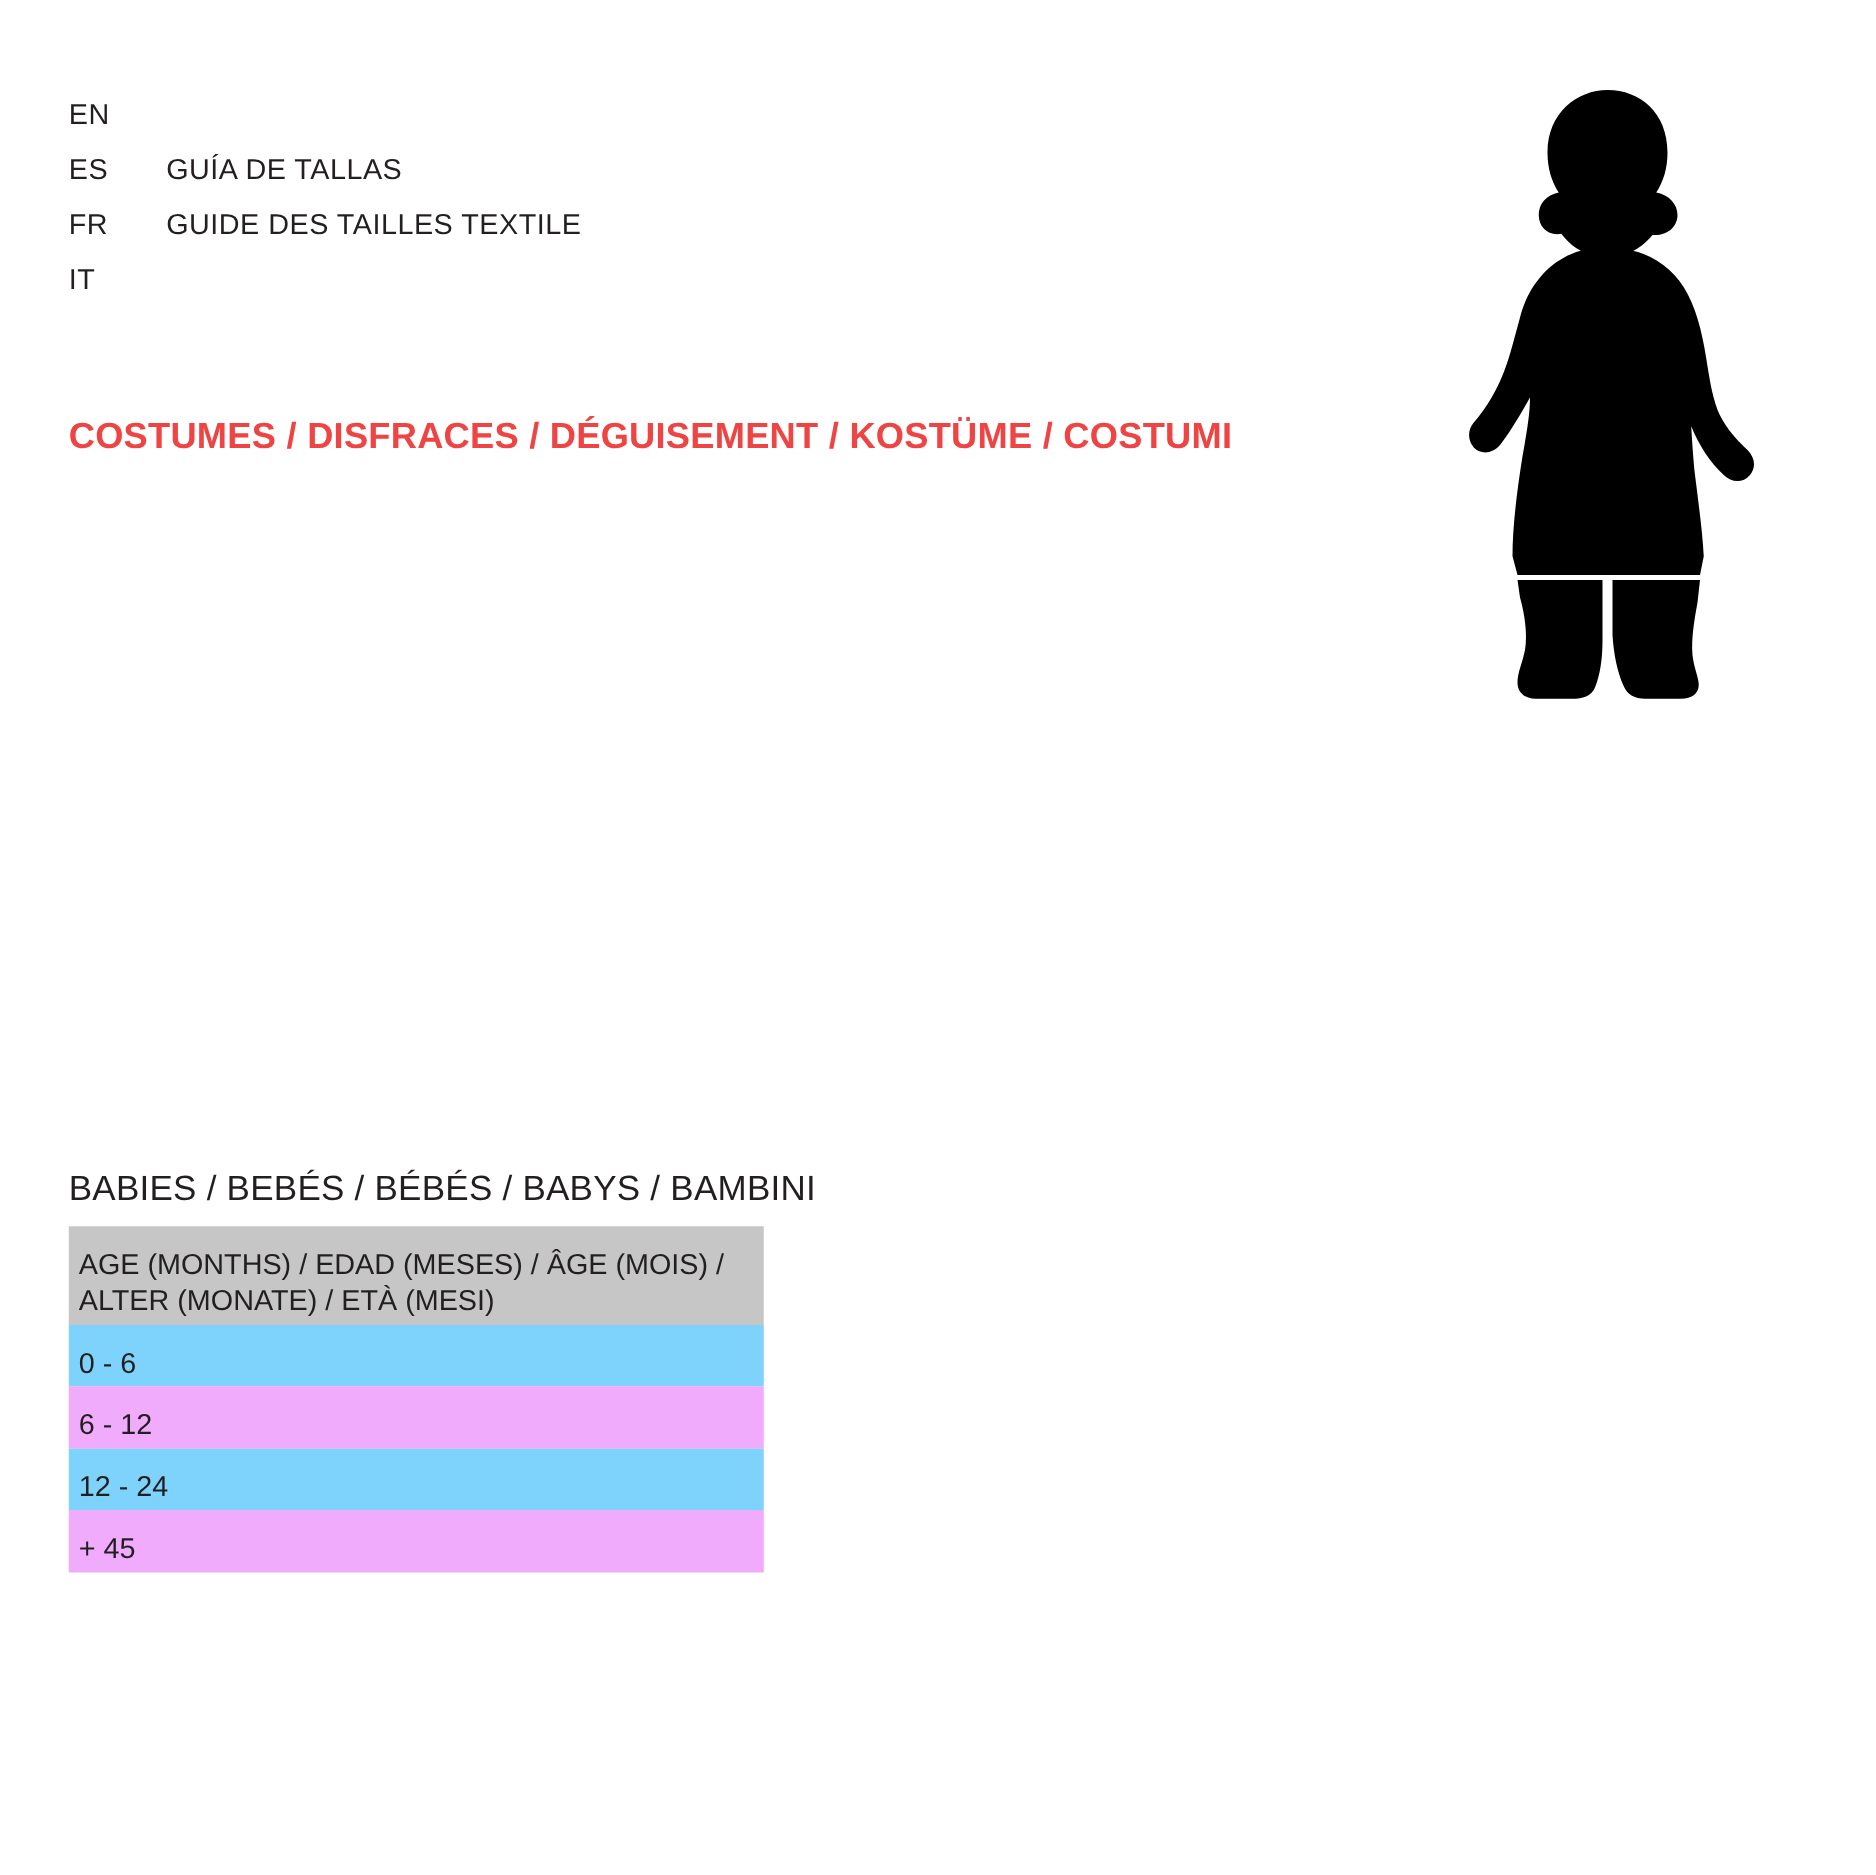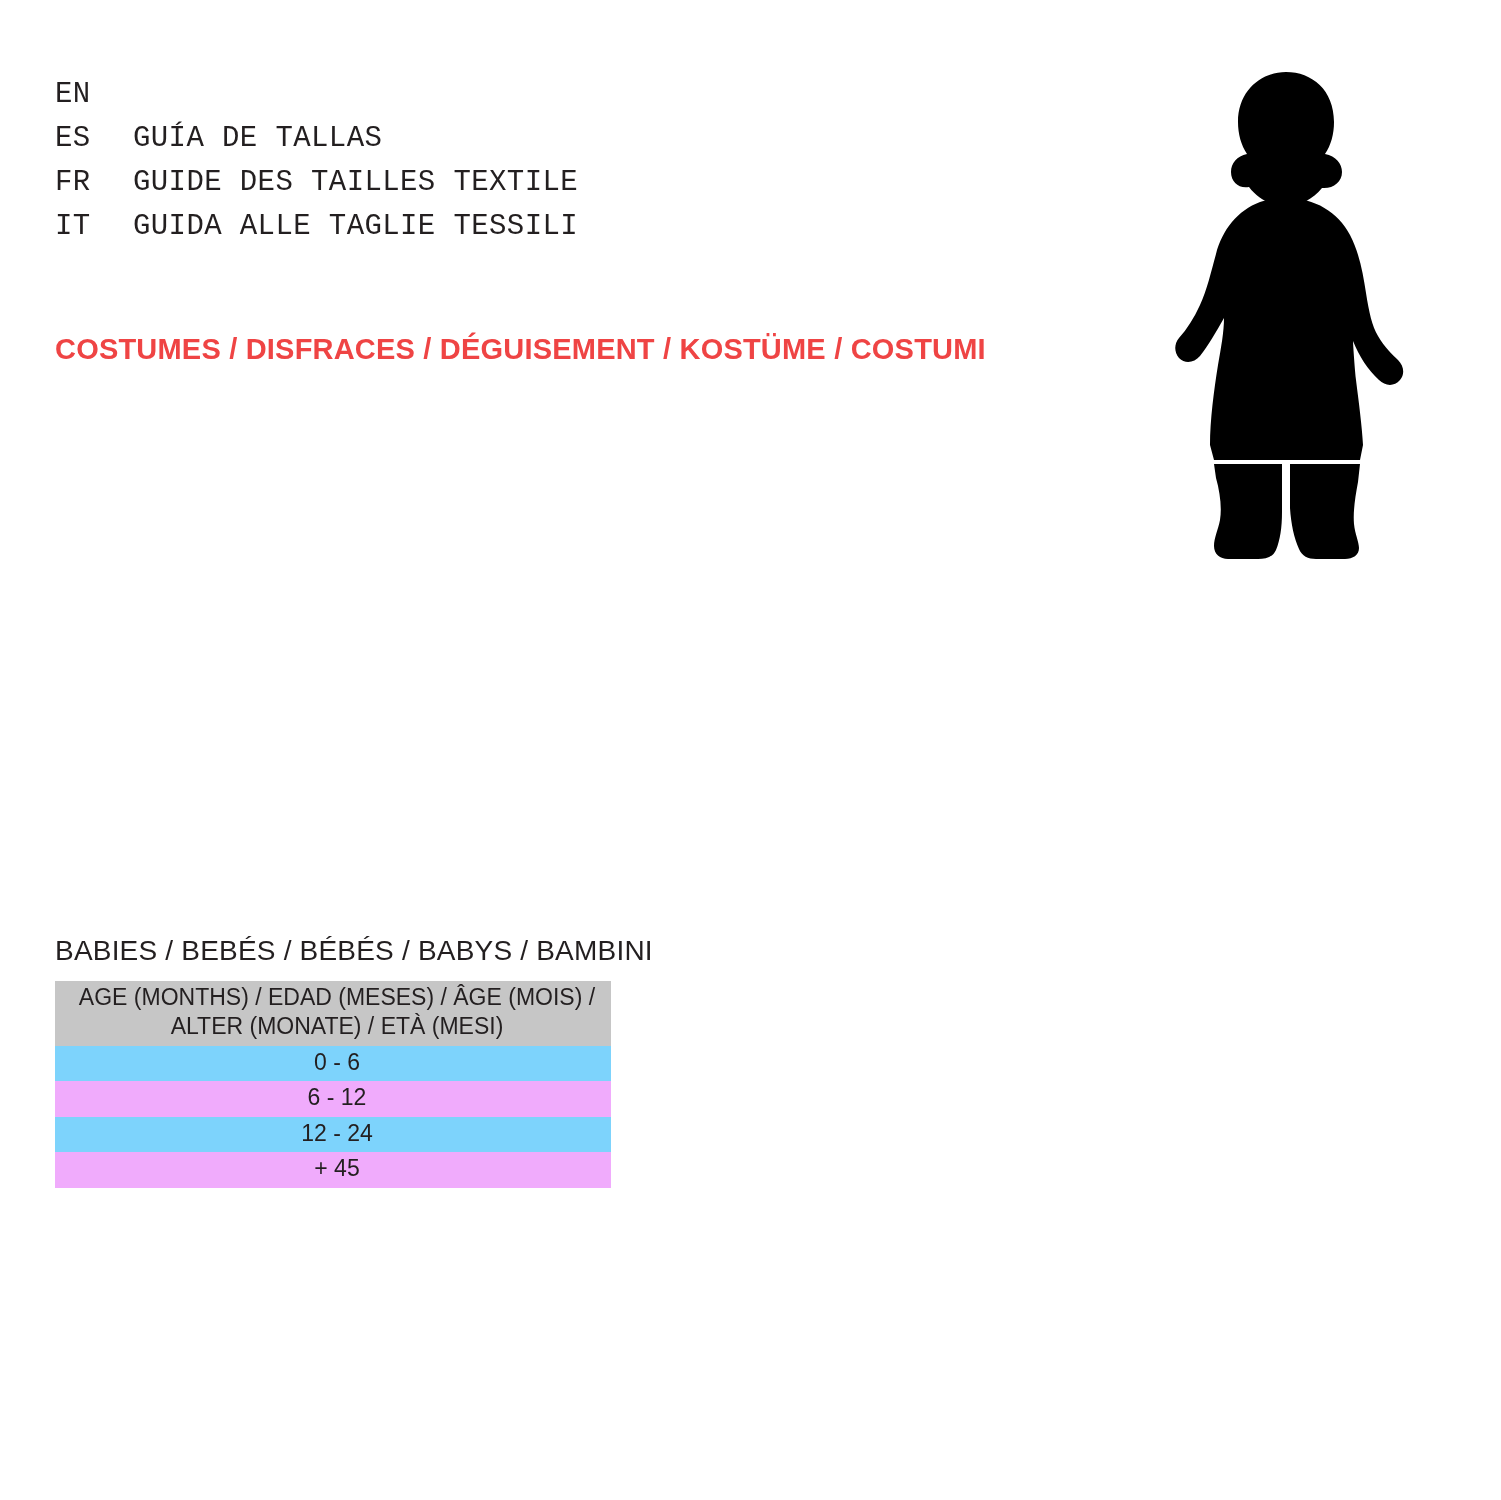--- a/index.html
+++ b/index.html
@@ -20,24 +20,23 @@
   .lang-block {
     position: absolute;
     left: 55px;
     top: 78px;
     width: 1000px;
   }
   .lang-row {
     display: flex;
     align-items: baseline;
     height: 44px;
-    font-size: 29px;
+    font-size: 23px;
     letter-spacing: 0.4px;
     color: #231f20;
-    font-family: Liberation Mono, monospace;
   }
   .lang-code {
     width: 78px;
     flex: 0 0 78px;
   }
   .lang-text {
     flex: 1 1 auto;
   }
 
   .costumes-line {
@@ -79,25 +78,25 @@
     margin-bottom: 14px;
     white-space: nowrap;
   }
   .size-table {
     width: 556px;
     border-collapse: collapse;
     table-layout: fixed;
   }
   .size-table th,
   .size-table td {
-    text-align: center;
+    text-align: left;
     font-size: 23px;
     font-weight: normal;
     color: #231f20;
-    padding: 2px 0 4px 8px;
+    padding: 16px 0 4px 8px;
     line-height: 1.28;
   }
   .size-table th {
     background: #c6c6c6;
   }
   .size-table tr.odd td {
     background: #7dd3fc;
   }
   .size-table tr.even td {
     background: #f0abfc;
@@ -113,21 +112,20 @@
   <div class="lang-row">
     <span class="lang-code">ES</span>
     <span class="lang-text">GUÍA DE TALLAS</span>
   </div>
   <div class="lang-row">
     <span class="lang-code">FR</span>
     <span class="lang-text">GUIDE DES TAILLES TEXTILE</span>
   </div>
   <div class="lang-row">
     <span class="lang-code">IT</span>
-    <span class="lang-text">GUIDA ALLE TAGLIE TESSILI</span>
   </div>
 </div>
 
 <div class="costumes-line">COSTUMES / DISFRACES / DÉGUISEMENT / KOSTÜME / COSTUMI</div>
 
 <div class="silhouette">
   <svg viewBox="0 0 330 500" xmlns="http://www.w3.org/2000/svg" aria-hidden="true">
     <g fill="#000000">
 
       <path d="M128 62 C128 30 152 12 176 12 C202 12 224 30 224 62 C224 74 221 85 215 94

